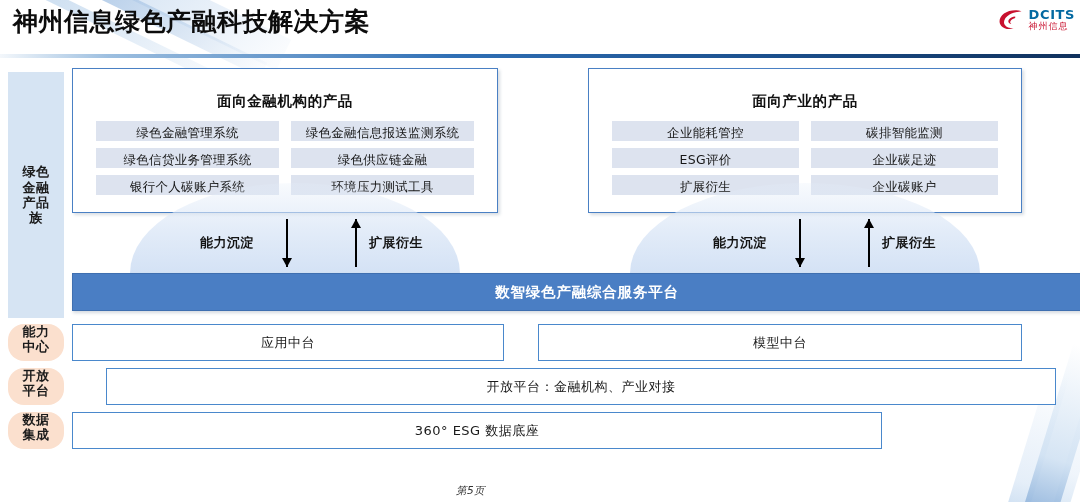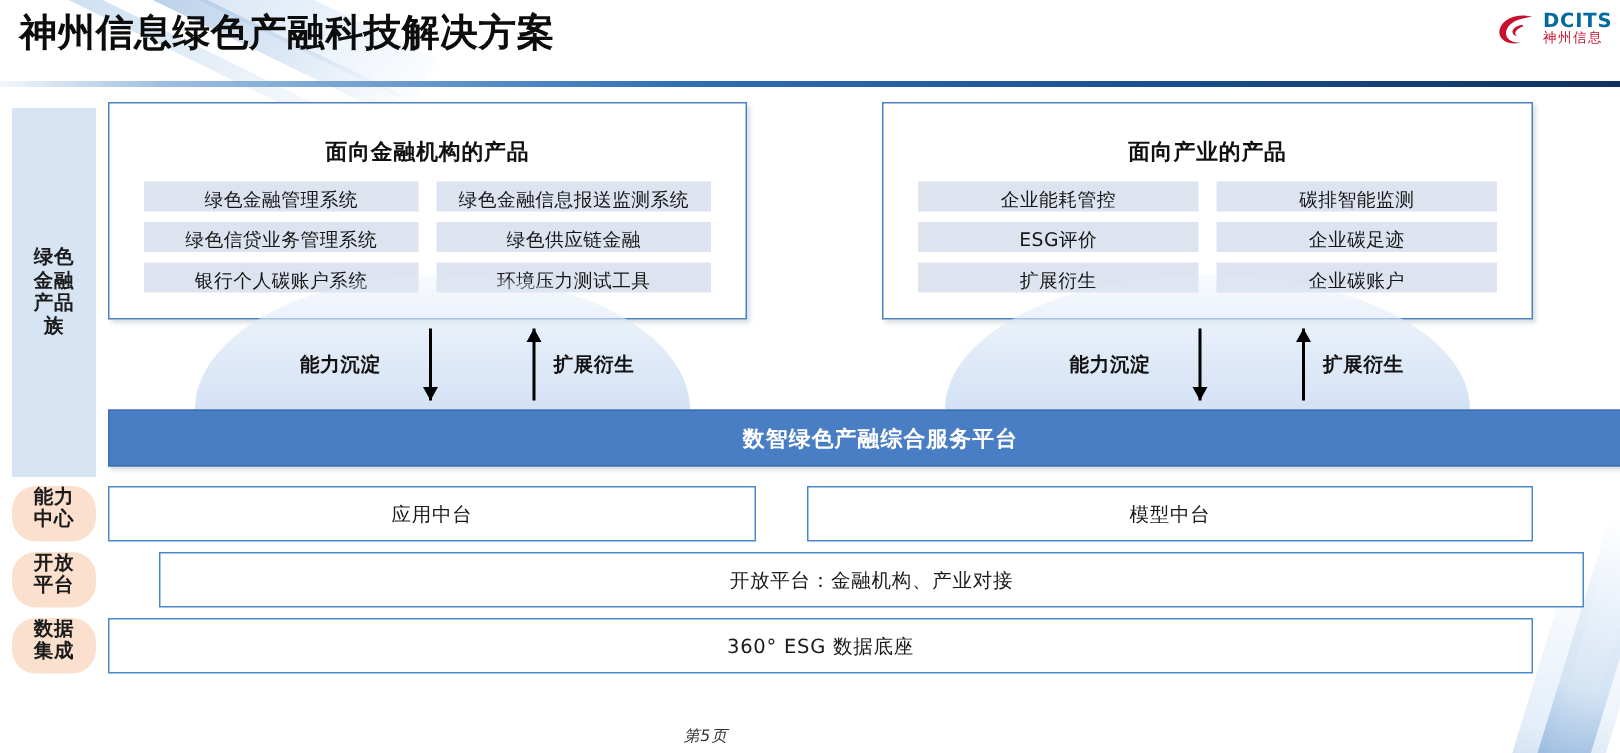--- a/index.html
+++ b/index.html
@@ -263,19 +263,19 @@
     <span class="layer-label">应用中台</span>
   </div>
   <div class="layer-box" style="left:538px;top:266px;width:484px;height:37px;">
     <span class="layer-label">模型中台</span>
   </div>
 
   <div class="layer-box" style="left:72px;top:310px;width:950px;height:37px;margin-left:34px;">
     <span class="layer-label">开放平台：金融机构、产业对接</span>
   </div>
 
-  <div class="layer-box" style="left:72px;top:354px;width:950px;height:37px;">
+  <div class="layer-box" style="left:72px;top:354px;width:810px;height:37px;">
     <span class="layer-label">360° ESG 数据底座</span>
   </div>
 
 </div>
 
 <div id="footer">第5页</div>
 
 </body></html>

